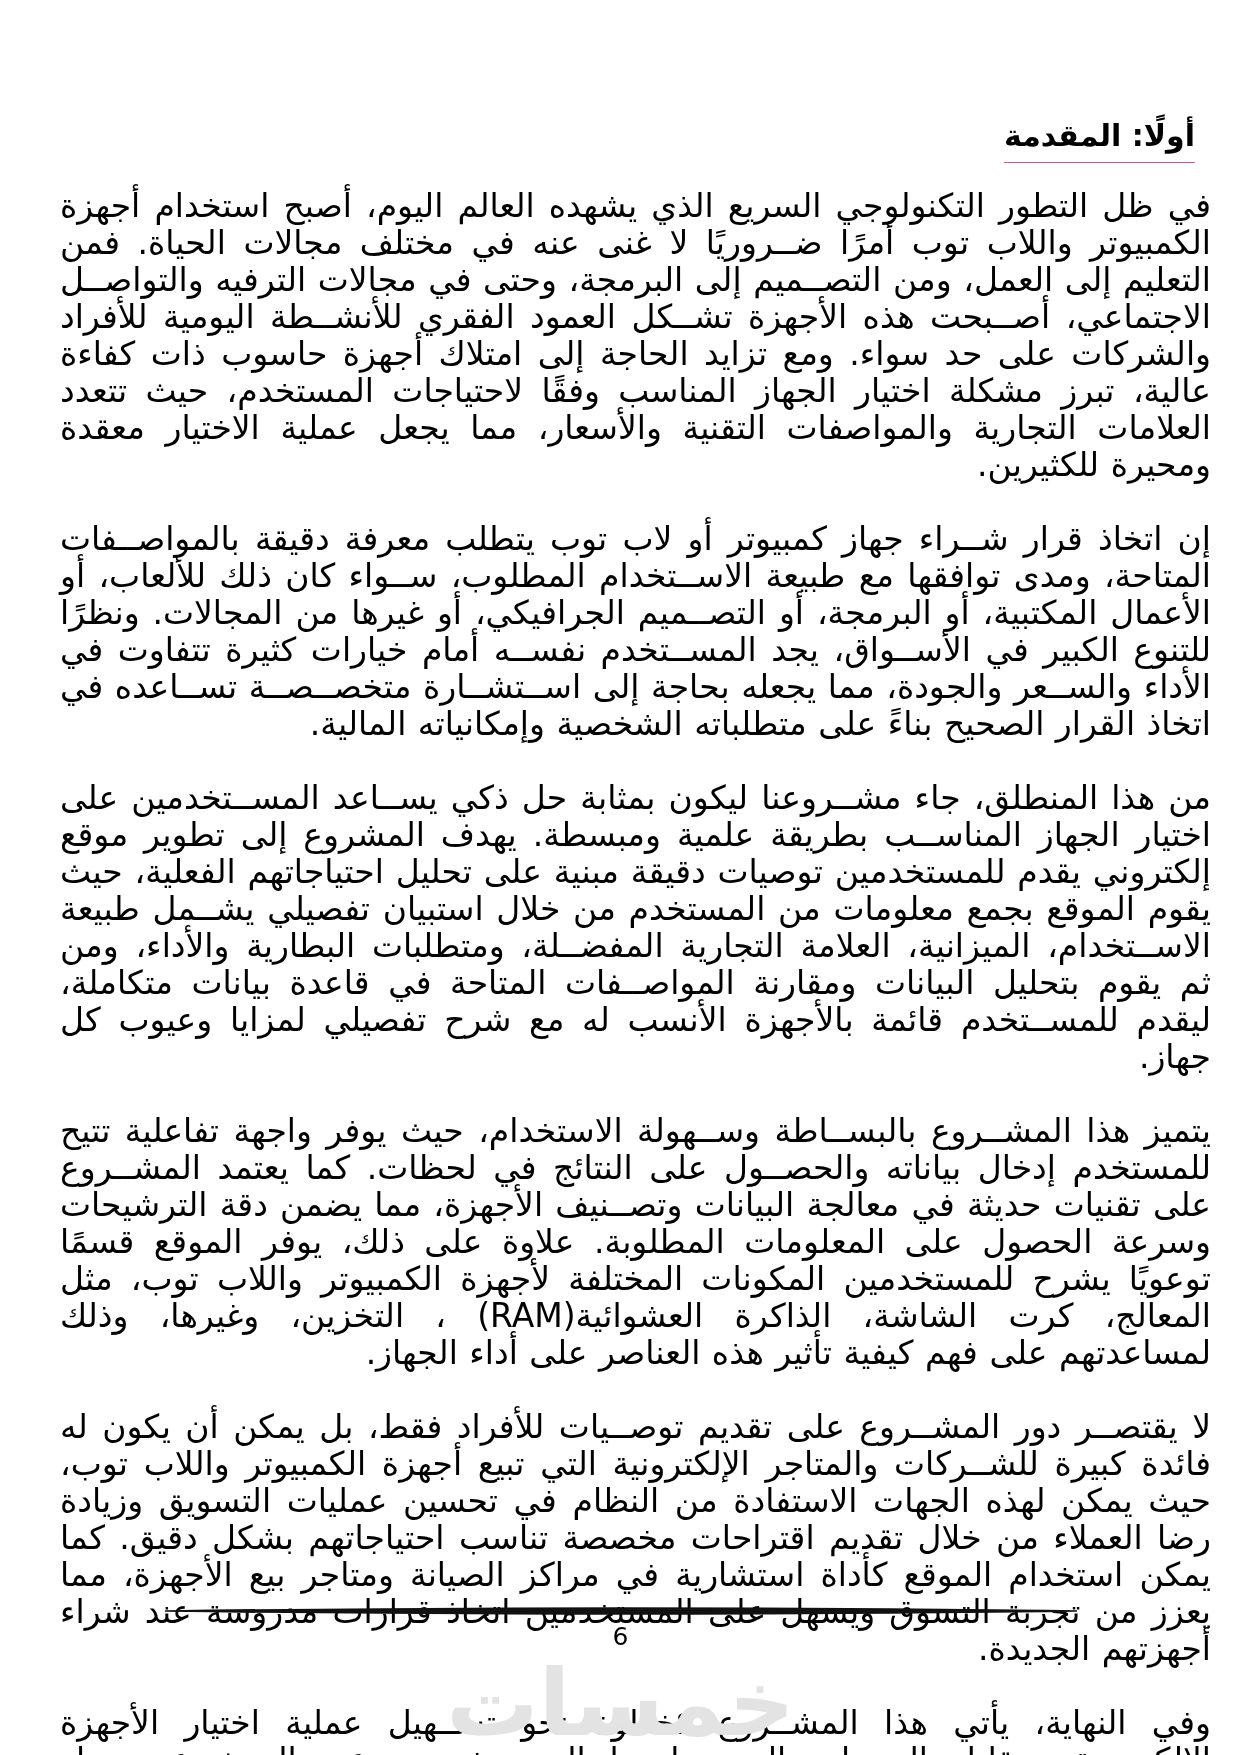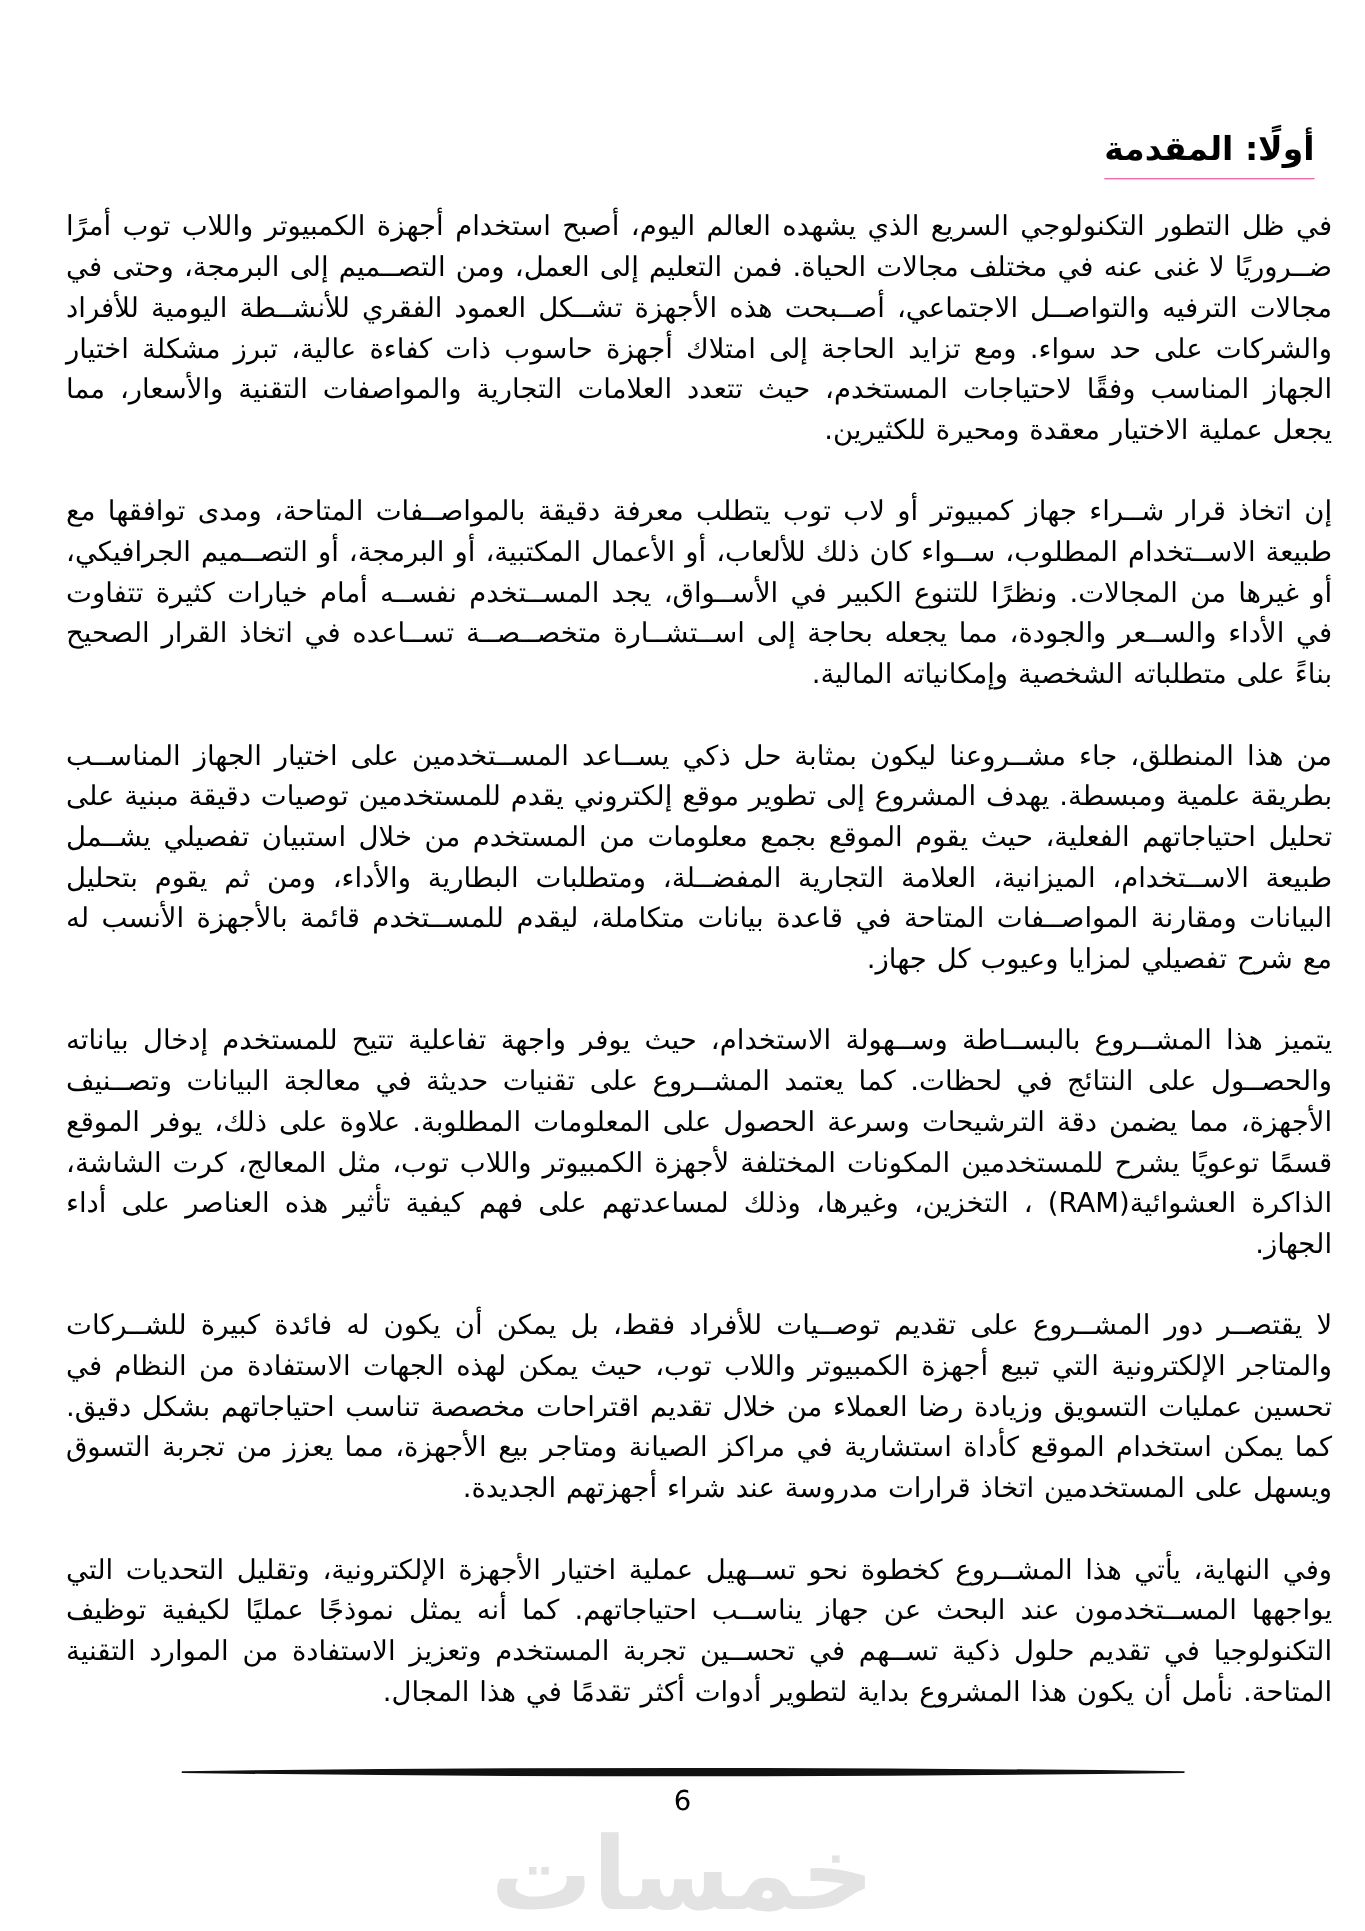--- a/index.html
+++ b/index.html
@@ -28,21 +28,21 @@
   .heading .underlined {
     display: inline-block;
     border-bottom: 1px solid #ec4899;
     padding-bottom: 7px;
   }
   .body-text {
     padding: 24px 30px 0 60px;
   }
   .body-text p {
     margin: 0 0 37px 0;
-    font-size: 25px;
+    font-size: 33px;
     line-height: 37px;
     text-align: justify;
     word-spacing: 1px;
   }
   .divider {
     position: absolute;
     top: 1606px;
     left: 50%;
     transform: translateX(-50%);
     display: block;

